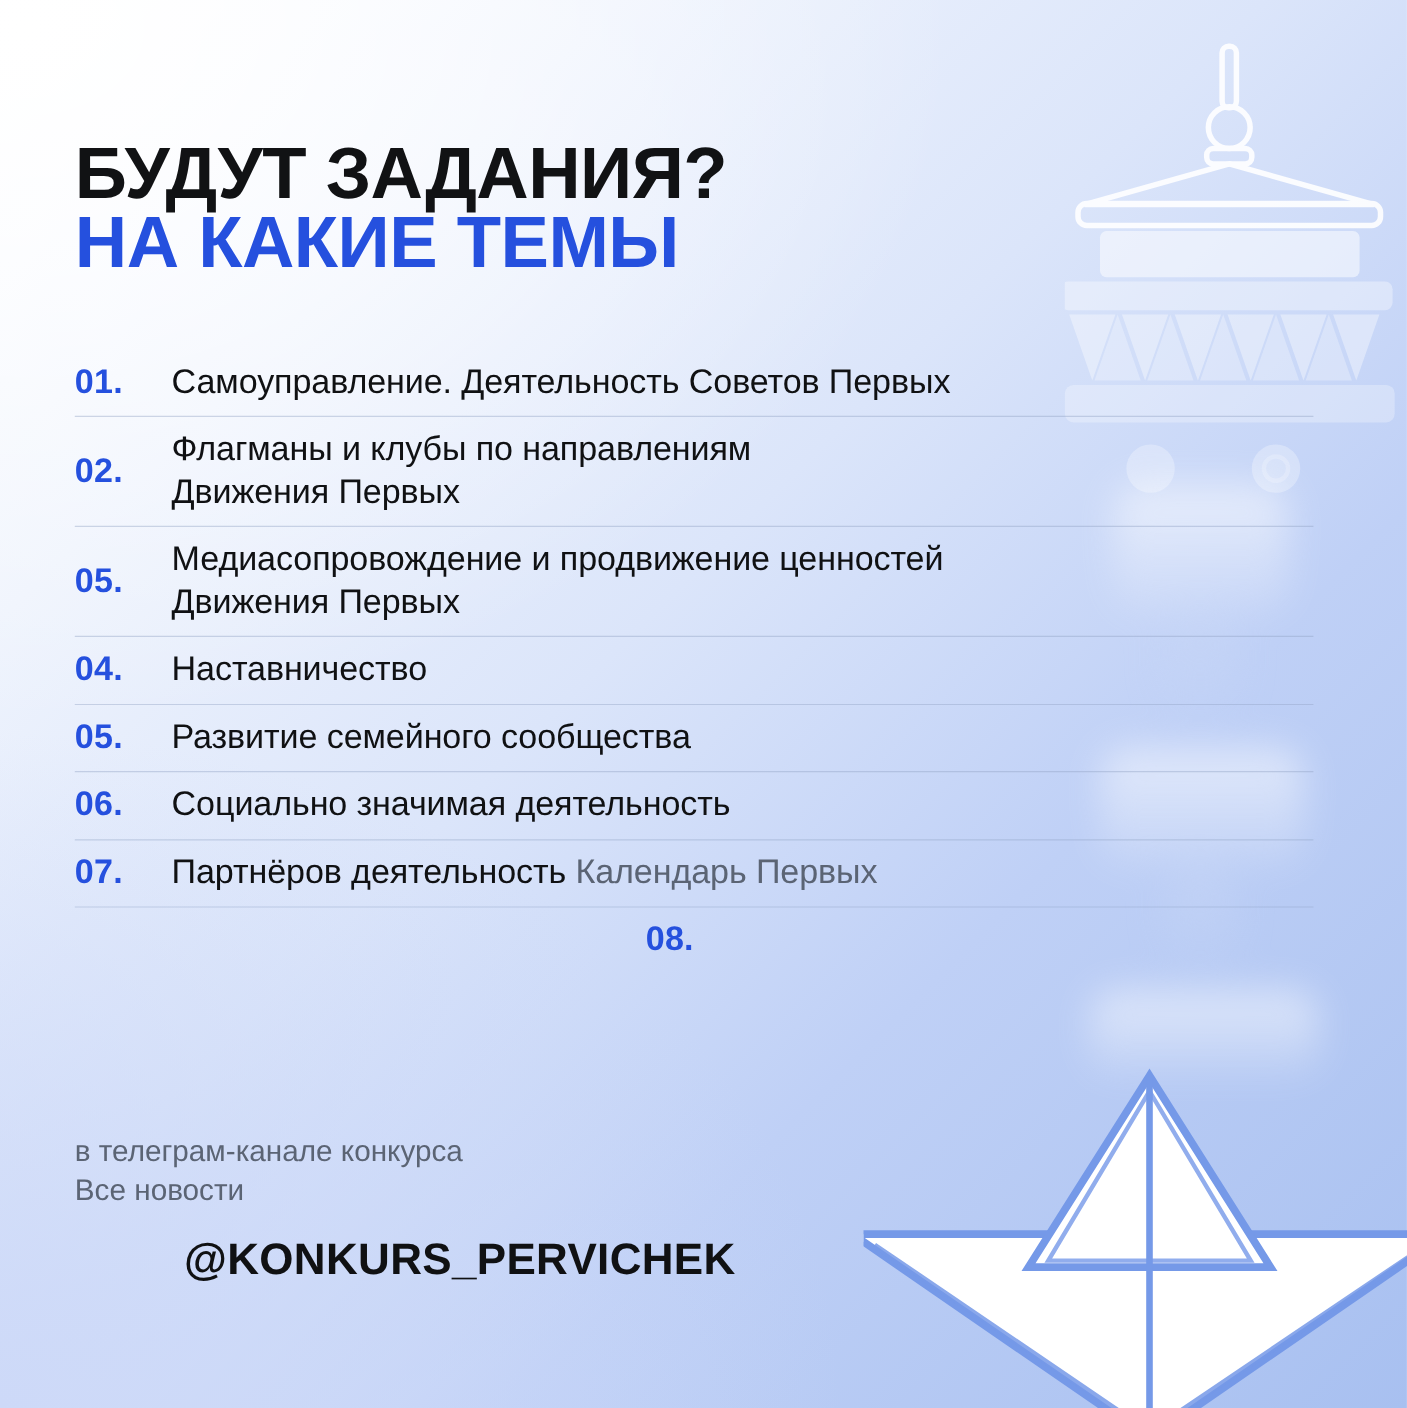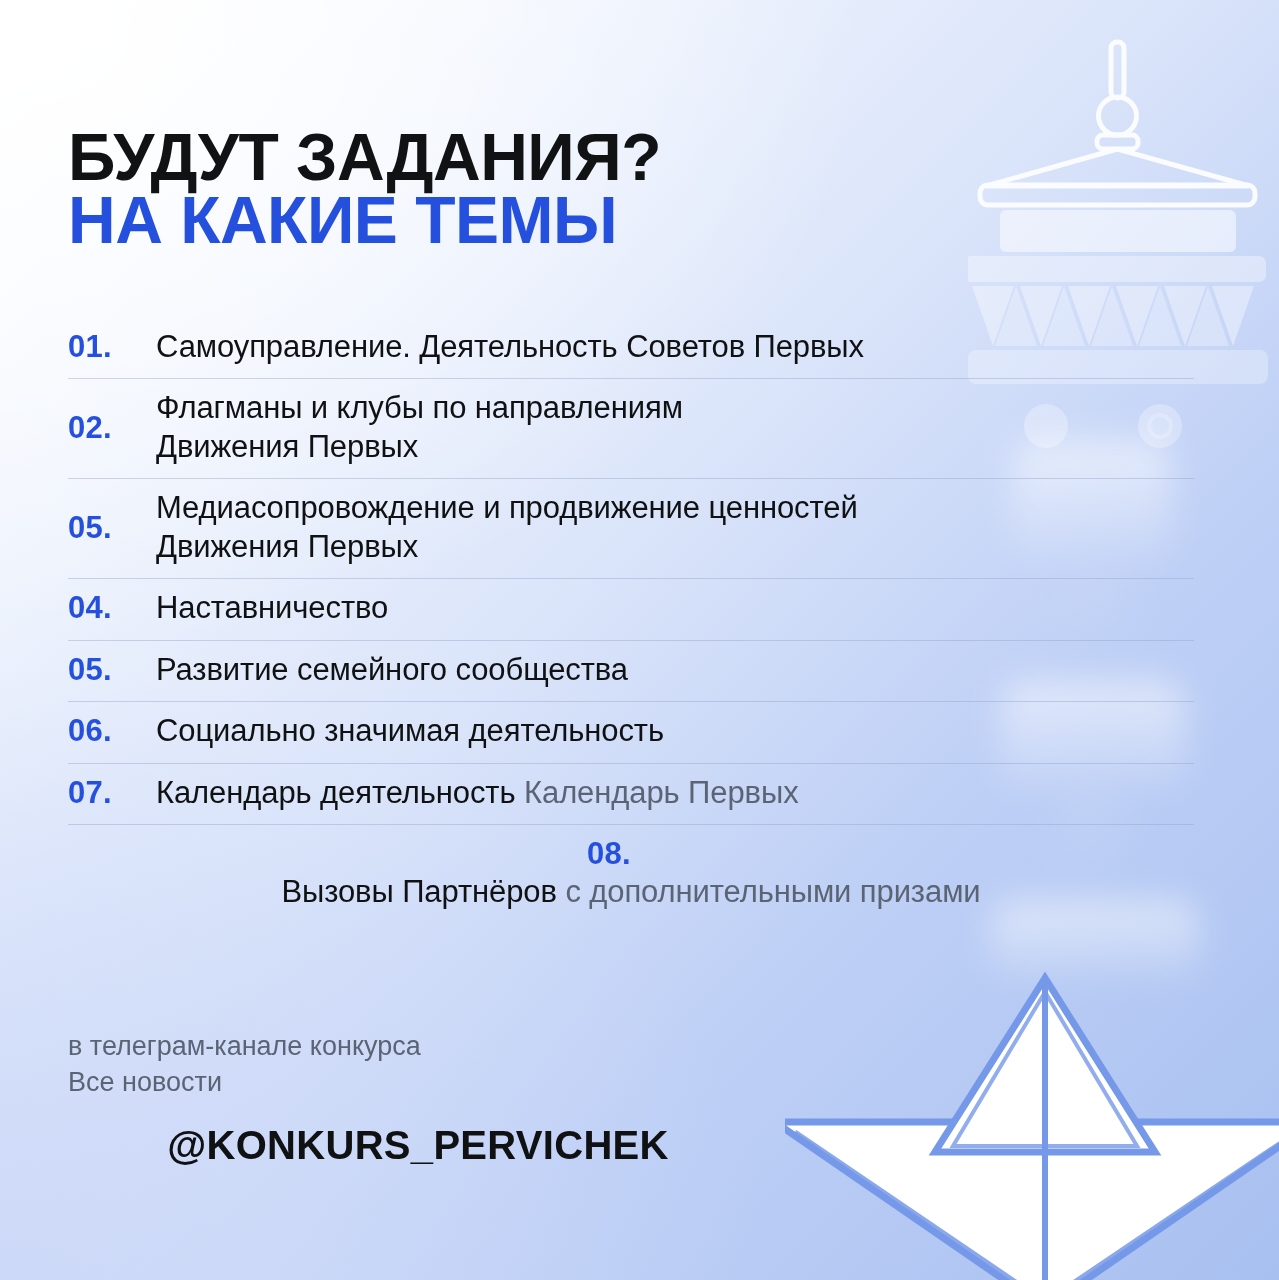--- a/index.html
+++ b/index.html
@@ -188,25 +188,24 @@
         <div class="topic-row">
           <div class="topic-num">05.</div>
           <div class="topic-text"><span>Развитие семейного сообщества</span></div>
         </div>
         <div class="topic-row">
           <div class="topic-num">06.</div>
           <div class="topic-text"><span>Социально значимая деятельность</span></div>
         </div>
         <div class="topic-row">
           <div class="topic-num">07.</div>
-          <div class="topic-text"><span>Календарь деятельность</span> <span class="muted">Календарь Первых</span></div>
+          <div class="topic-text"><span>Партнёров деятельность</span> <span class="muted">Календарь Первых</span></div>
         </div>
         <div class="topic-row">
           <div class="topic-num">08.</div>
-          <div class="topic-text"><span>Вызовы Партнёров</span> <span class="muted">с дополнительными призами</span></div>
         </div>
       </div>
 
     <div class="footer">
       <div class="note">
         <div>в телеграм-канале конкурса</div>
         <div>Все новости</div>
       </div>
       <div class="handle">@KONKURS_PERVICHEK</div>
     </div>

